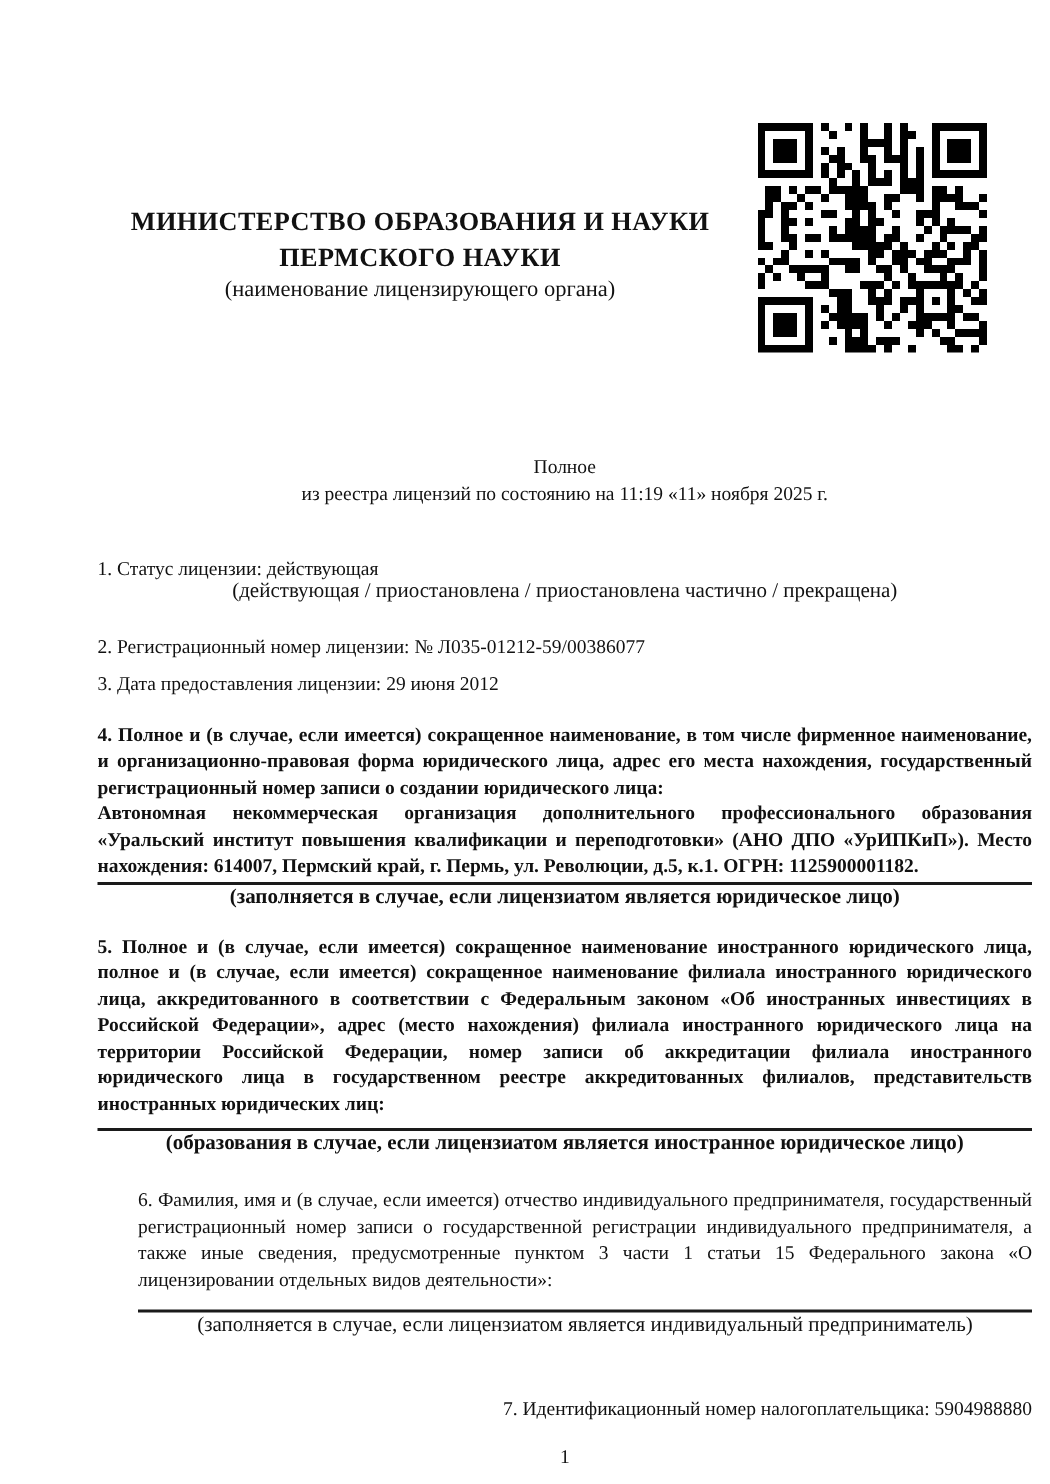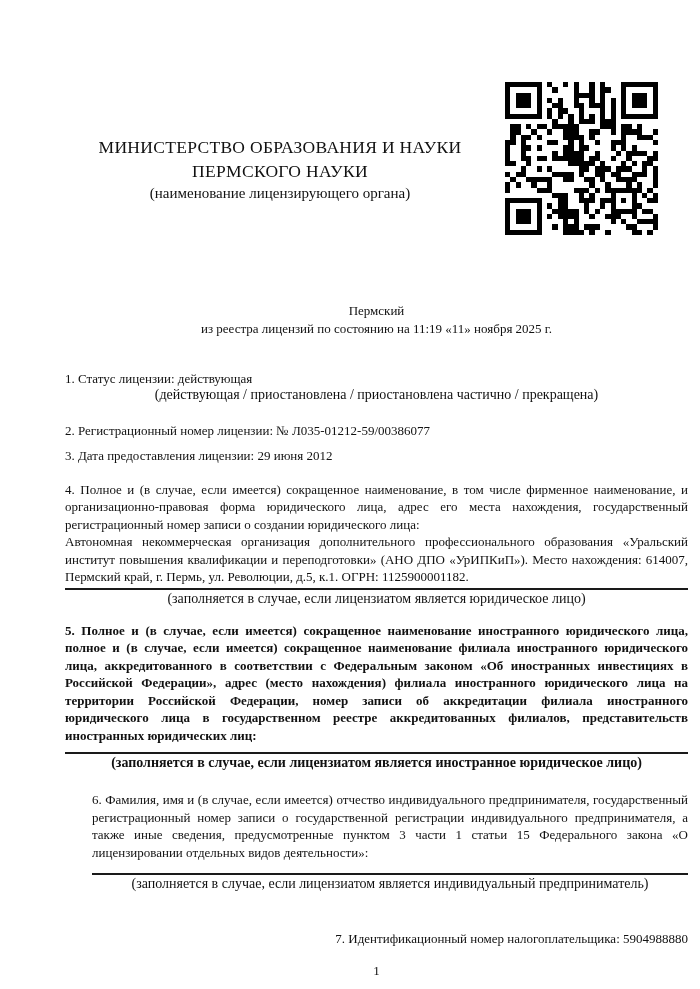--- a/index.html
+++ b/index.html
@@ -21,21 +21,21 @@
     width: 153px;
     height: 153px;
   }
   .qr svg { width: 100%; height: 100%; shape-rendering: crispEdges; }
   .header-block {
     margin-top: 135px;
     width: 430px;
     text-align: center;
   }
   .ministry-line {
-    font-weight: normal;
+    font-weight: bold;
     font-size: 17.5px;
     line-height: 24px;
     letter-spacing: 0.3px;
   }
   .header-caption {
     font-size: 15px;
     line-height: 13px;
     margin-top: 4px;
   }
   .title-block {
@@ -50,21 +50,21 @@
   }
   .just { text-align: justify; }
   .sec-1 { margin-top: 33px; }
   .field-caption {
     font-size: 14px;
     line-height: 13px;
     text-align: center;
   }
   .sec-2 { margin-top: 21px; }
   .sec-3 { margin-top: 8px; }
-  .sec-4 { margin-top: 16px; }
+  .sec-4 { margin-top: 16px; font-weight: bold; }
   .sec-5 { margin-top: 17px; font-weight: bold; }
   .sec-6 { margin-top: 22px; margin-left: 27px; }
   .sec-7 { margin-top: 40px; text-align: right; }
   .rule {
     border-bottom: 2px solid #1a1a1a;
     height: 0;
   }
   .rule-tight { margin-top: 2px; margin-bottom: 2px; }
   .rule-blank-5 { margin-top: 8px; margin-bottom: 2px; }
   .rule-blank-6 { margin-top: 12px; margin-bottom: 2px; }
@@ -494,21 +494,21 @@
         <rect x="27" y="28" width="1" height="1"></rect>
       </svg></div>
 
   <div class="header-block">
     <div class="ministry-line">МИНИСТЕРСТВО ОБРАЗОВАНИЯ И НАУКИ</div>
     <div class="ministry-line">ПЕРМСКОГО НАУКИ</div>
     <div class="header-caption">(наименование лицензирующего органа)</div>
   </div>
 
   <div class="title-block">
-    <div>Пермский</div>
+    <div>Полное</div>
     <div>из реестра лицензий по состоянию на 11:19 «11» ноября 2025 г.</div>
   </div>
 
   <div class="body-text sec-1">
     <div>1. Статус лицензии: действующая</div>
     <div class="field-caption">(действующая / приостановлена / приостановлена частично / прекращена)</div>
   </div>
 
   <div class="body-text sec-2">
     <div>2. Регистрационный номер лицензии: № Л035-01212-59/00386077</div>
@@ -521,21 +521,21 @@
   <div class="body-text sec-4">
     <div class="just">4. Полное и (в случае, если имеется) сокращенное наименование, в том числе фирменное наименование, и организационно-правовая форма юридического лица, адрес его места нахождения, государственный регистрационный номер записи о создании юридического лица:</div>
     <div class="just">Автономная некоммерческая организация дополнительного профессионального образования «Уральский институт повышения квалификации и переподготовки» (АНО ДПО «УрИПКиП»). Место нахождения: 614007, Пермский край, г. Пермь, ул. Революции, д.5, к.1. ОГРН: 1125900001182.</div>
     <div class="rule rule-tight"></div>
     <div class="field-caption">(заполняется в случае, если лицензиатом является юридическое лицо)</div>
   </div>
 
   <div class="body-text sec-5">
     <div class="just">5. Полное и (в случае, если имеется) сокращенное наименование иностранного юридического лица, полное и (в случае, если имеется) сокращенное наименование филиала иностранного юридического лица, аккредитованного в соответствии с Федеральным законом «Об иностранных инвестициях в Российской Федерации», адрес (место нахождения) филиала иностранного юридического лица на территории Российской Федерации, номер записи об аккредитации филиала иностранного юридического лица в государственном реестре аккредитованных филиалов, представительств иностранных юридических лиц:</div>
     <div class="rule rule-blank-5"></div>
-    <div class="field-caption">(заполняется в случае, если лицензиатом является иностранное юридическое лицо)</div>
+    <div class="field-caption">(образования в случае, если лицензиатом является иностранное юридическое лицо)</div>
   </div>
 
   <div class="body-text sec-6">
     <div class="just">6. Фамилия, имя и (в случае, если имеется) отчество индивидуального предпринимателя, государственный регистрационный номер записи о государственной регистрации индивидуального предпринимателя, а также иные сведения, предусмотренные пунктом 3 части 1 статьи 15 Федерального закона «О лицензировании отдельных видов деятельности»:</div>
     <div class="rule rule-blank-6"></div>
     <div class="field-caption">(заполняется в случае, если лицензиатом является индивидуальный предприниматель)</div>
   </div>
 
   <div class="body-text sec-7">
     <div>7. Идентификационный номер налогоплательщика: 5904988880</div>

